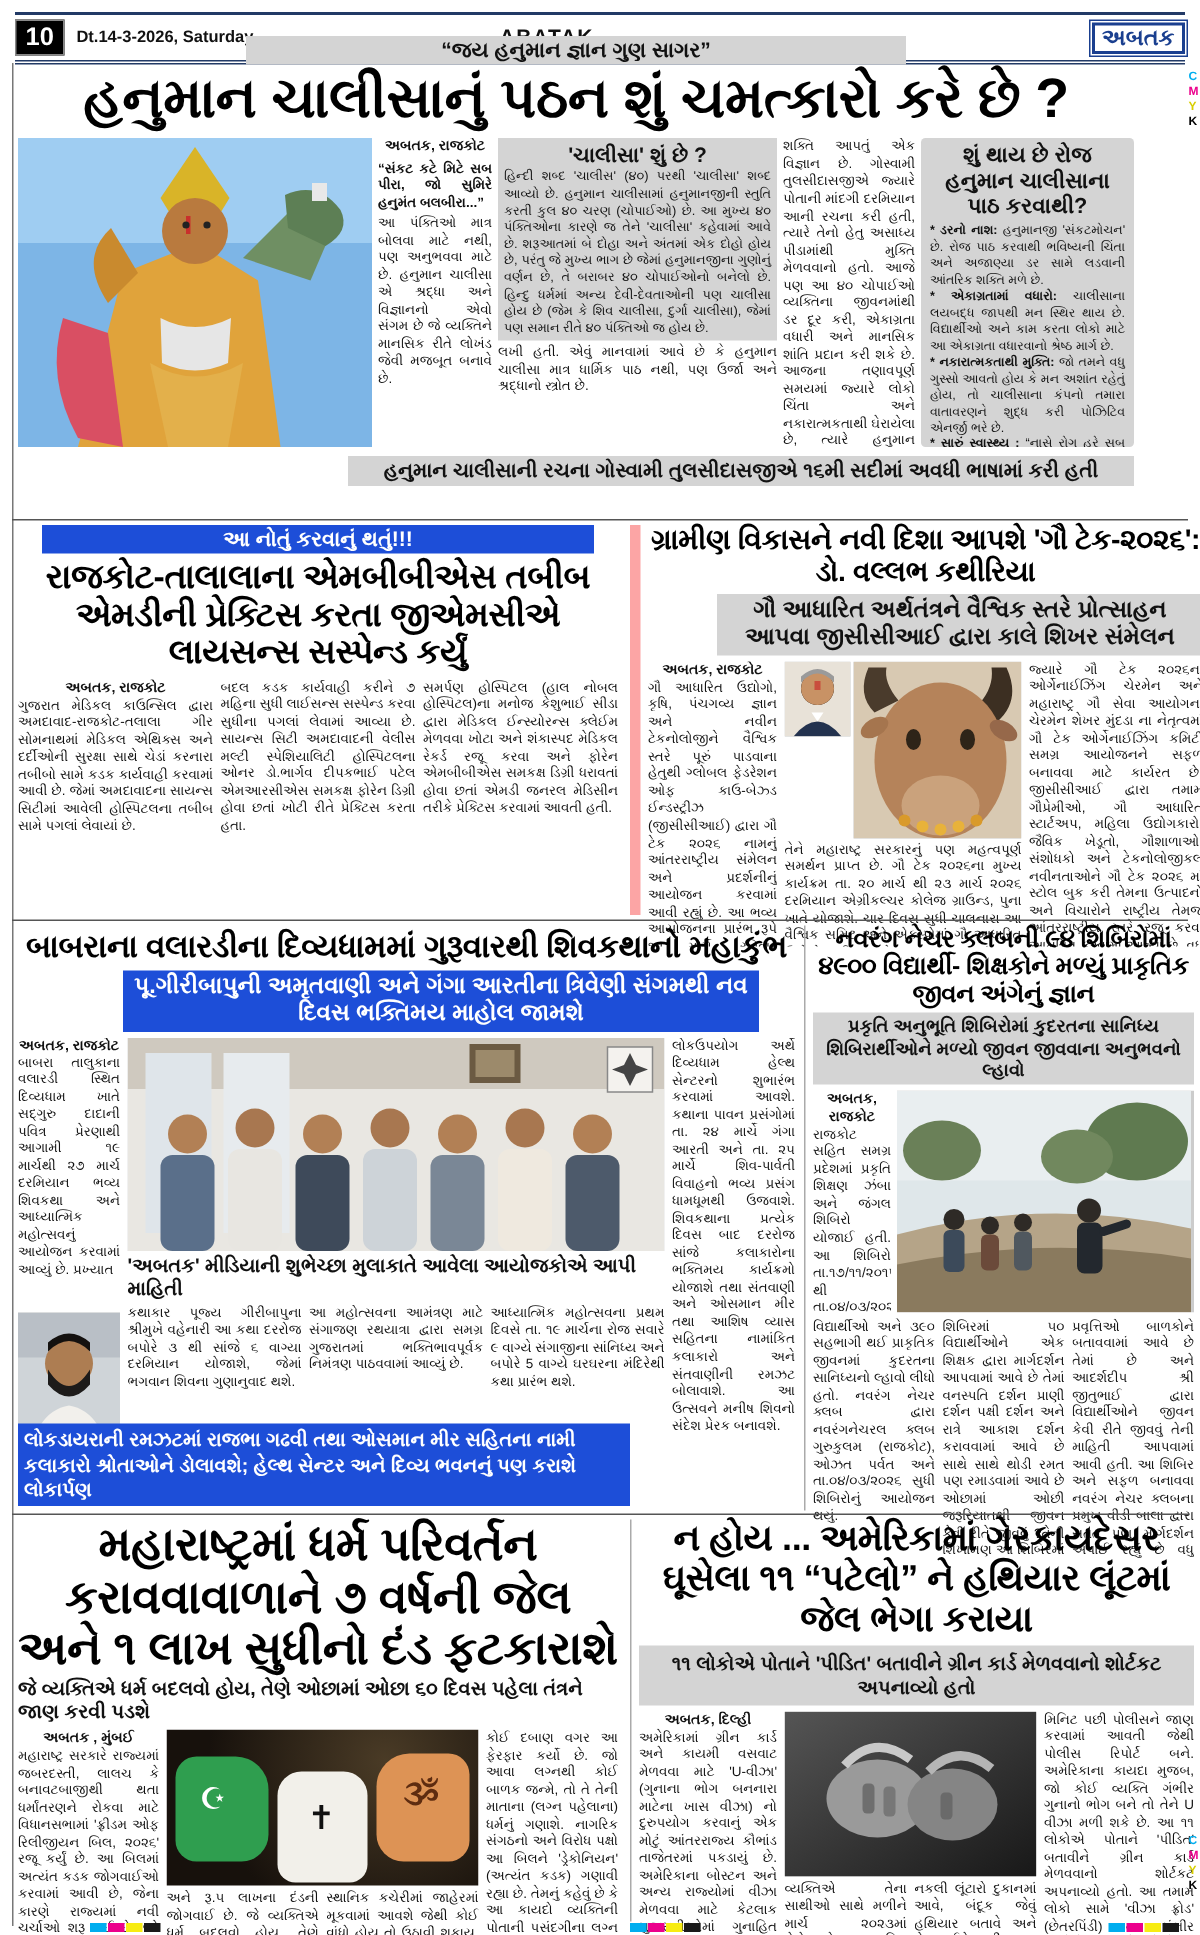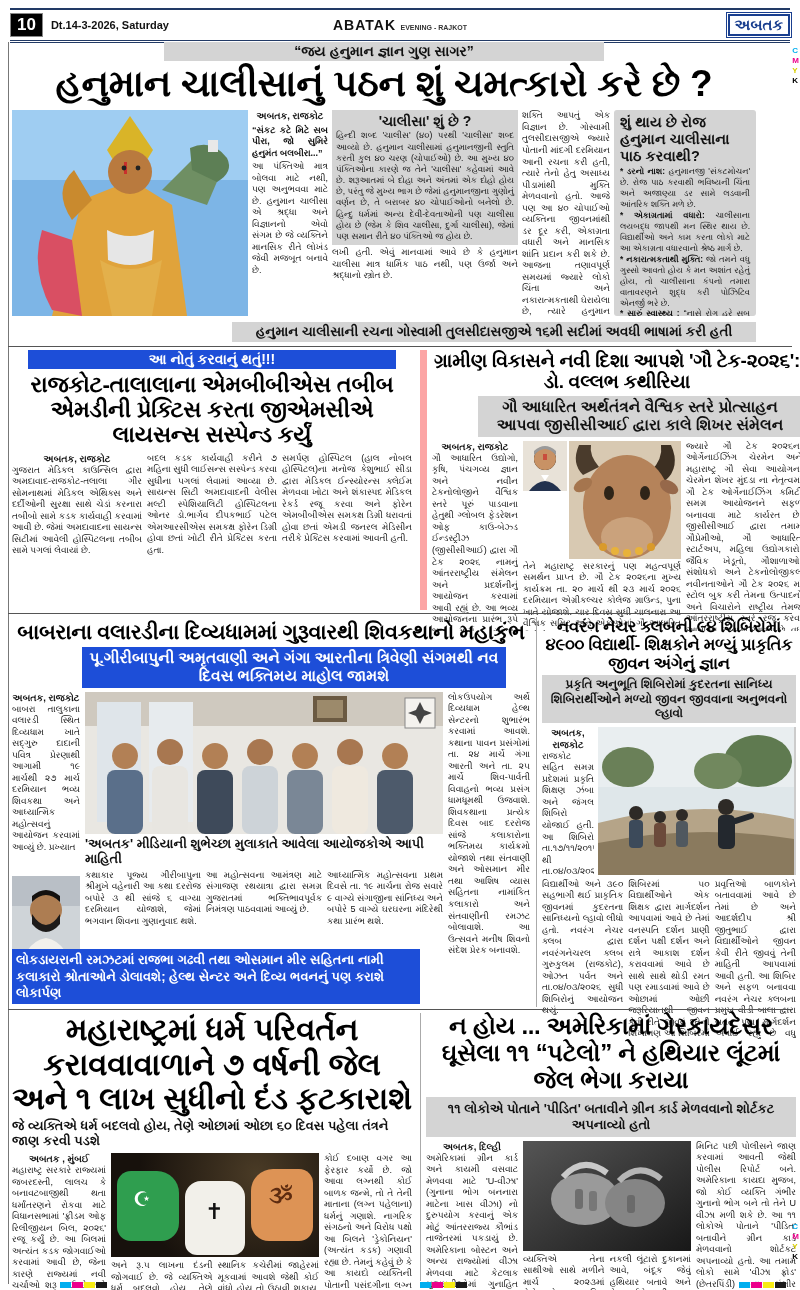--- a/index.html
+++ b/index.html
@@ -51,21 +51,21 @@
     </span>
     <span class="logo-box">અબતક</span>
   </div>
   <div class="cmyk-col" style="top:46px;">
     <span style="color:#00aeef">C</span>
     <span style="color:#ec008c">M</span>
     <span style="color:#d8ce00">Y</span>
     <span style="color:#000">K</span>
   </div>
 
-  <div class="abs" style="top:42px;left:12px;width:744px;height:300px;border-radius:11px;">
+  <div class="abs" style="top:24px;left:12px;width:744px;height:300px;border-radius:11px;">
     <div class="graybox" style="width:440px;margin:0 auto;text-align:center;font-weight:bold;font-size:14px;padding:1px 0;">“જય હનુમાન જ્ઞાન ગુણ સાગર”</div>
     <div class="headline" style="font-size:37px;margin-top:2px;">હનુમાન ચાલીસાનું પઠન શું ચમત્કારો કરે છે ?</div>
 
     <div style="display:flex;gap:4px;margin-top:6px;height:206px;overflow:hidden;">
 
       <div class="photo" style="width:236px;height:206px;flex:none;">
         <svg width="236" height="206" viewBox="0 0 236 206">
           <rect width="236" height="206" fill="#7db5e6"></rect>
           <rect width="236" height="70" fill="#9fcdf2"></rect>
           <path d="M40 206 L70 90 L120 70 L160 95 L175 206 Z" fill="#e0a33b"></path>
@@ -94,21 +94,21 @@
         <div class="graybox" style="padding:3px 4px;">
           <div style="font-weight:bold;font-size:14px;text-align:center;">'ચાલીસા' શું છે ?</div>
           <div style="font-size:8.6px;line-height:1.3;text-align:justify;">હિન્દી શબ્દ 'ચાલીસ' (૪૦) પરથી 'ચાલીસા' શબ્દ આવ્યો છે. હનુમાન ચાલીસામાં હનુમાનજીની સ્તુતિ કરતી કુલ ૪૦ ચરણ (ચોપાઈઓ) છે. આ મુખ્ય ૪૦ પંક્તિઓના કારણે જ તેને 'ચાલીસા' કહેવામાં આવે છે. શરૂઆતમાં બે દોહા અને અંતમાં એક દોહો હોય છે, પરંતુ જે મુખ્ય ભાગ છે જેમાં હનુમાનજીના ગુણોનું વર્ણન છે, તે બરાબર ૪૦ ચોપાઈઓનો બનેલો છે. હિન્દુ ધર્મમાં અન્ય દેવી-દેવતાઓની પણ ચાલીસા હોય છે (જેમ કે શિવ ચાલીસા, દુર્ગા ચાલીસા), જેમાં પણ સમાન રીતે ૪૦ પંક્તિઓ જ હોય છે.</div>
         </div>
         <div class="col" style="margin-top:2px;">લખી હતી. એવું માનવામાં આવે છે કે હનુમાન ચાલીસા માત્ર ધાર્મિક પાઠ નથી, પણ ઉર્જા અને શ્રદ્ધાનો સ્ત્રોત છે.</div>
       </div>
 
       <div class="col" style="flex:none;width:88px;">શક્તિ આપતું એક વિજ્ઞાન છે. ગોસ્વામી તુલસીદાસજીએ જ્યારે પોતાની માંદગી દરમિયાન આની રચના કરી હતી, ત્યારે તેનો હેતુ અસાધ્ય પીડામાંથી મુક્તિ મેળવવાનો હતો. આજે પણ આ ૪૦ ચોપાઈઓ વ્યક્તિના જીવનમાંથી ડર દૂર કરી, એકાગ્રતા વધારી અને માનસિક શાંતિ પ્રદાન કરી શકે છે. આજના તણાવપૂર્ણ સમયમાં જ્યારે લોકો ચિંતા અને નકારાત્મકતાથી ઘેરાયેલા છે, ત્યારે હનુમાન ચાલીસા એક 'મેન્ટલ' જાપ બની શક્તિશાળી અને શાંત બનાવે છે.</div>
 
       <div class="graybox" style="flex:1;padding:4px 6px;overflow:hidden;border-radius:3px;">
-        <div style="font-weight:bold;font-size:14.5px;text-align:left;line-height:1.15;margin-bottom:2px;">શું થાય છે રોજ હનુમાન ચાલીસાના પાઠ કરવાથી?</div>
+        <div style="font-weight:bold;font-size:14.5px;text-align:center;line-height:1.15;margin-bottom:2px;">શું થાય છે રોજ હનુમાન ચાલીસાના પાઠ કરવાથી?</div>
         <div style="font-size:8.4px;line-height:1.3;text-align:justify;">
           <span class="bullet-lbl">* </span><span class="bullet-lbl">ડરનો નાશ:</span>
           <span>હનુમાનજી 'સંકટમોચન' છે. રોજ પાઠ કરવાથી ભવિષ્યની ચિંતા અને અજાણ્યા ડર સામે લડવાની આંતરિક શક્તિ મળે છે.</span>
         </div>
         <div style="font-size:8.4px;line-height:1.3;text-align:justify;">
           <span class="bullet-lbl">* </span><span class="bullet-lbl">એકાગ્રતામાં વધારો:</span>
           <span>ચાલીસાના લયબદ્ધ જાપથી મન સ્થિર થાય છે. વિદ્યાર્થીઓ અને કામ કરતા લોકો માટે આ એકાગ્રતા વધારવાનો શ્રેષ્ઠ માર્ગ છે.</span>
         </div>
         <div style="font-size:8.4px;line-height:1.3;text-align:justify;">
           <span class="bullet-lbl">* </span><span class="bullet-lbl">નકારાત્મકતાથી મુક્તિ:</span>

